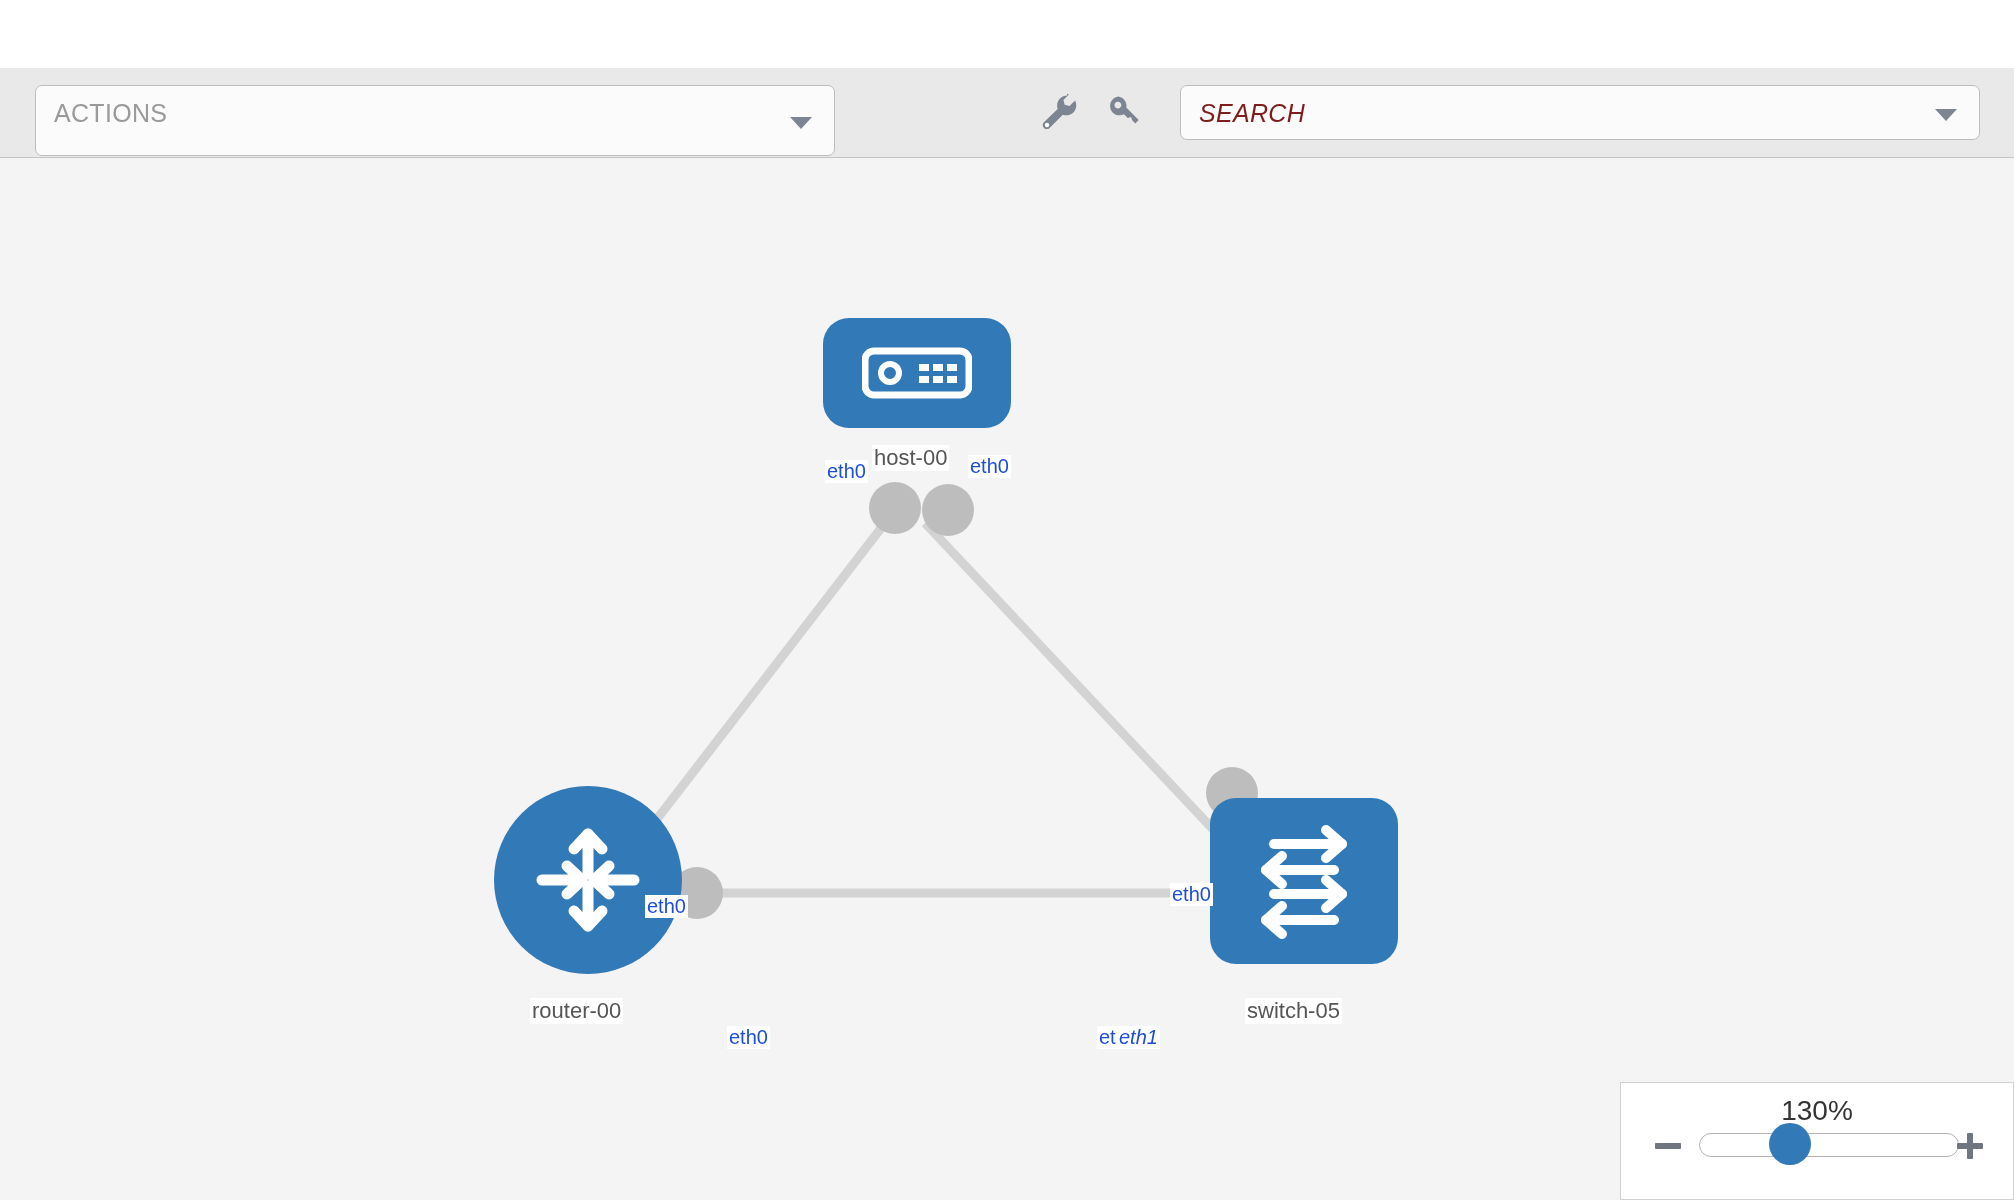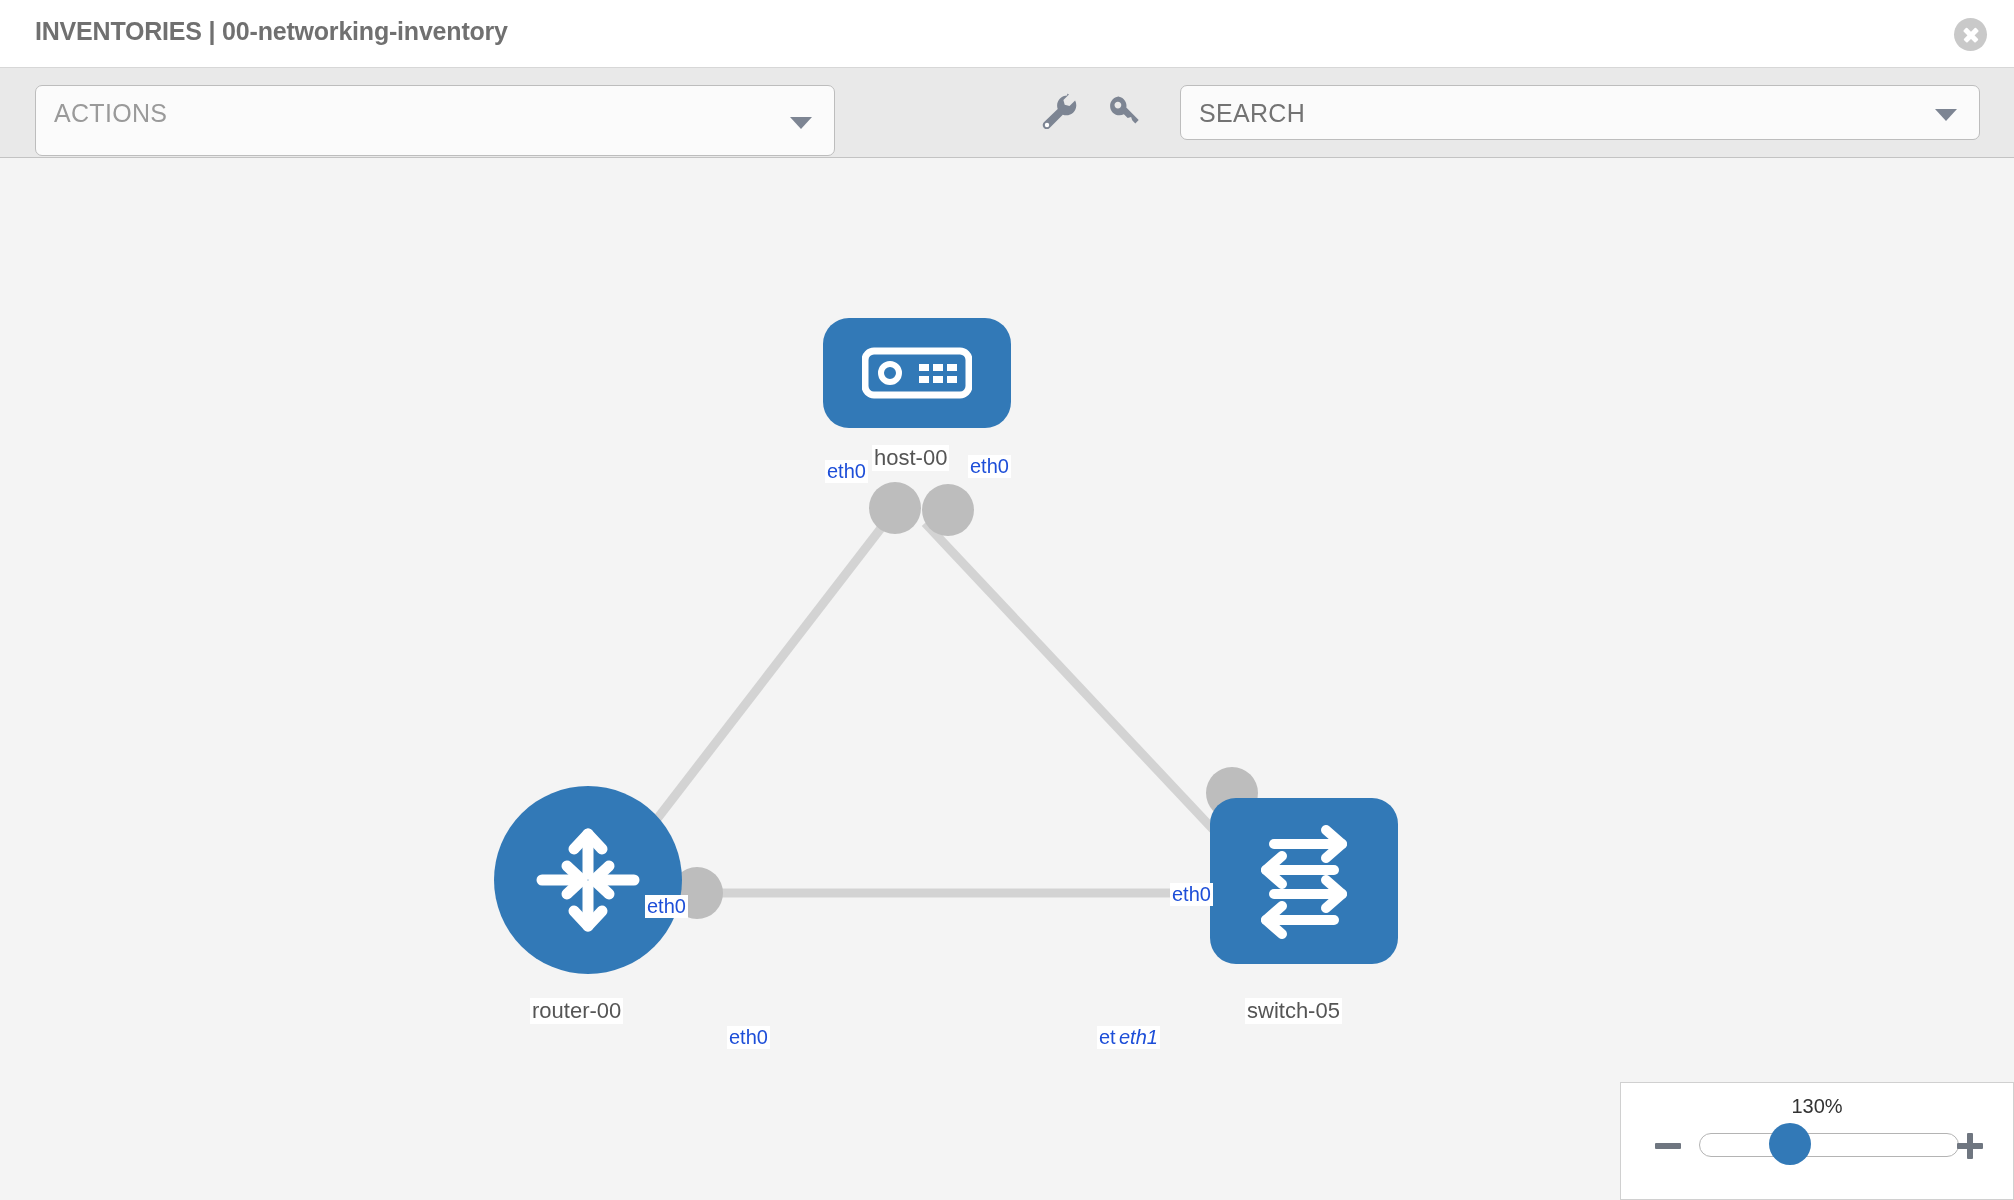--- a/index.html
+++ b/index.html
@@ -69,21 +69,21 @@
 
   .search-box {
     position: absolute; left: 1180px; top: 17px;
     width: 800px; height: 55px;
     background: #fbfbfb;
     border: 1px solid #bdbdbd; border-radius: 7px;
     cursor: text;
   }
   .search-box .label {
     position: absolute; left: 18px; top: 13px;
-    font-size: 25px; color: #737373; letter-spacing: 0.3px;
+    font-size: 25px; color: #7f1d1d; letter-spacing: 0.3px; font-style: italic;
   }
 
   
   .canvas {
     position: absolute; left: 0; top: 158px;
     width: 2014px; height: 1042px;
     background: #f4f4f4;
     overflow: hidden;
   }
   .topology-svg { position: absolute; left: 0; top: 0; width: 2014px; height: 1042px; }
@@ -113,21 +113,21 @@
 
   
   .zoom-panel {
     position: absolute; left: 1620px; top: 1082px;
     width: 394px; height: 118px;
     background: #ffffff;
     border: 1px solid #d0d0d0;
   }
   .zoom-value {
     position: absolute; left: 0; right: 0; top: 12px;
-    text-align: center; font-size: 20px; color: #333333;
+    text-align: center; font-size: 28px; color: #333333;
   }
   .zoom-minus, .zoom-plus {
     position: absolute; top: 48px; cursor: pointer;
     width: 30px; height: 30px;
   }
   .zoom-minus { left: 32px; }
   .zoom-plus  { right: 28px; }
   .zoom-minus::before {
     content: ""; position: absolute; left: 2px; top: 12px;
     width: 26px; height: 6px; background: #6f7680; border-radius: 1px;
@@ -150,24 +150,20 @@
     position: absolute; left: 148px; top: 40px;
     width: 42px; height: 42px; border-radius: 50%;
     background: #3279b7; cursor: grab;
   }
 </style>
 </head>
 <body>
 
 <div id="app">
 
-  <div class="header">
-    <div class="header-title">INVENTORIES | 00-networking-inventory</div>
-    <div class="close-btn"></div>
-  </div>
 
   <div class="toolbar">
 
     <div class="actions-select">
       <span class="label">ACTIONS</span>
       <span class="caret"></span>
     </div>
 
     <div class="icon-btn" id="wrench-btn">
       <svg viewBox="0 0 48 48" xmlns="http://www.w3.org/2000/svg">

